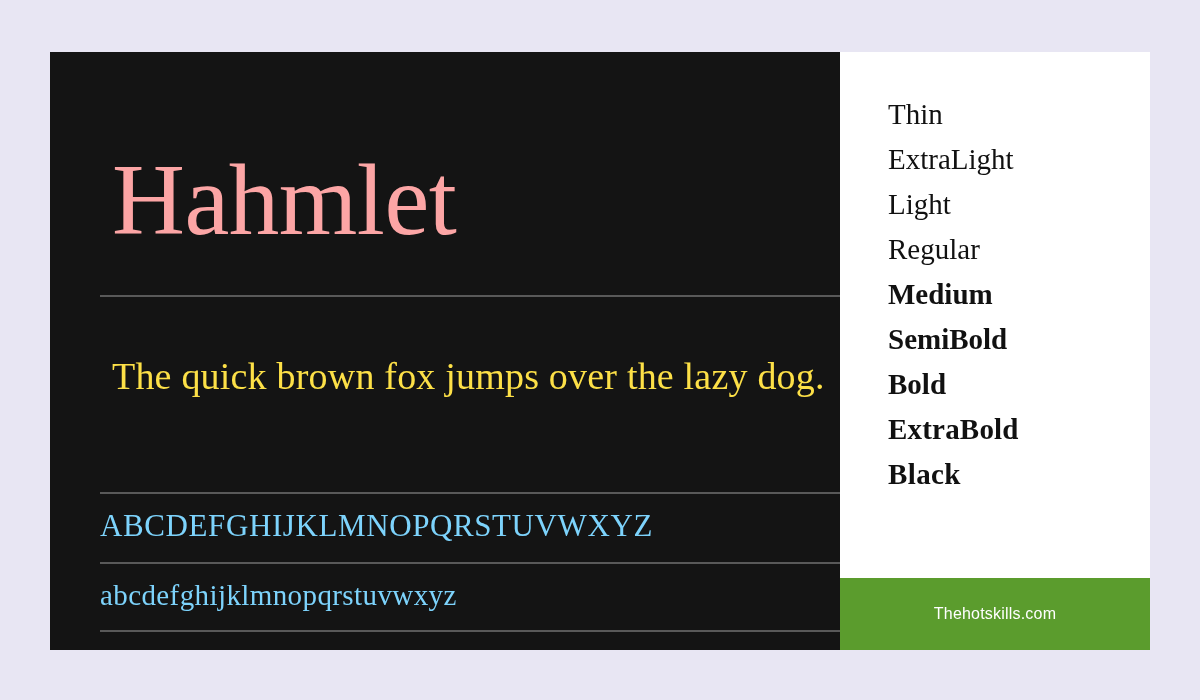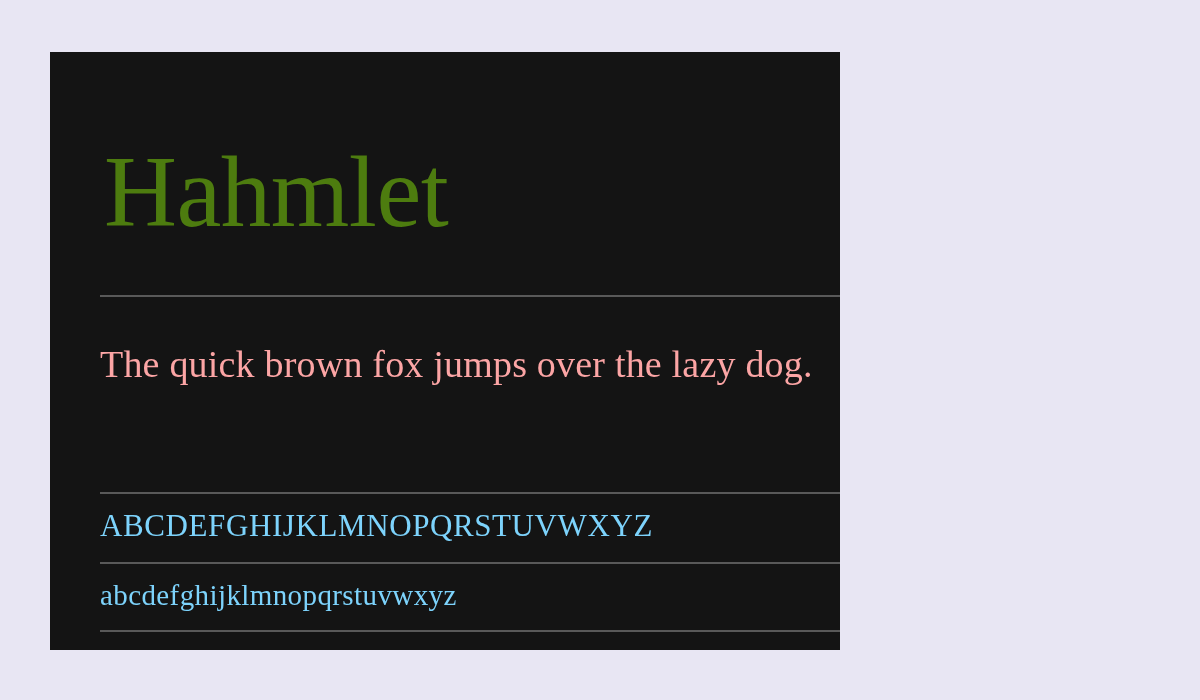--- a/index.html
+++ b/index.html
@@ -30,27 +30,27 @@
   #showcase-panel {
     width: 790px;
     height: 598px;
     background: #141414;
     position: relative;
     box-sizing: border-box;
     padding: 0 0 0 50px;
   }
 
   .font-title {
-    color: #4d7c0f;
+    color: #fca5a5;
     font-family: "Liberation Serif", serif;
     font-size: 101px;
     font-weight: 400;
     line-height: 1;
     letter-spacing: -0.5px;
-    margin: 4px;
+    margin: 12px;
     position: absolute;
     left: 50px;
     top: 86px;
     white-space: nowrap;
   }
 
   .rule {
     position: absolute;
     left: 50px;
     width: 740px;
@@ -60,26 +60,26 @@
   .rule-title    { top: 243px; }
   .rule-pangram  { top: 440px; }
   .rule-upper    { top: 510px; }
   .rule-lower    { top: 578px; }
 
   .pangram {
     position: absolute;
     left: 50px;
     top: 288px;
     width: 720px;
-    color: #fca5a5;
+    color: #fde047;
     font-family: "Liberation Serif", serif;
     font-size: 38px;
     font-weight: 400;
     line-height: 1.28;
-    margin: 0;
+    margin: 12px;
     letter-spacing: 0.2px;
   }
 
   .glyph-row {
     position: absolute;
     left: 50px;
     color: #7dd3fc;
     font-family: "Liberation Serif", serif;
     font-weight: 400;
     margin: 0;
@@ -173,14 +173,33 @@
     <div class="rule rule-upper"></div>
 
     <p class="glyph-row glyph-lower">abcdefghijklmnopqrstuvwxyz</p>
 
     <div class="rule rule-lower"></div>
 
     <p class="glyph-row glyph-digits">1234567890</p>
 
   </div>
 
+  <div id="weights-panel">
+
+    <ul id="weights-list">
+      <li class="w-thin">Thin</li>
+      <li class="w-extralight">ExtraLight</li>
+      <li class="w-light">Light</li>
+      <li class="w-regular">Regular</li>
+      <li class="w-medium">Medium</li>
+      <li class="w-semibold">SemiBold</li>
+      <li class="w-bold">Bold</li>
+      <li class="w-extrabold">ExtraBold</li>
+      <li class="w-black">Black</li>
+    </ul>
+
+    <div id="brand-footer">
+      <span class="brand-text">Thehotskills.com</span>
+    </div>
+
+  </div>
 
 </div>
 
 </body></html>

